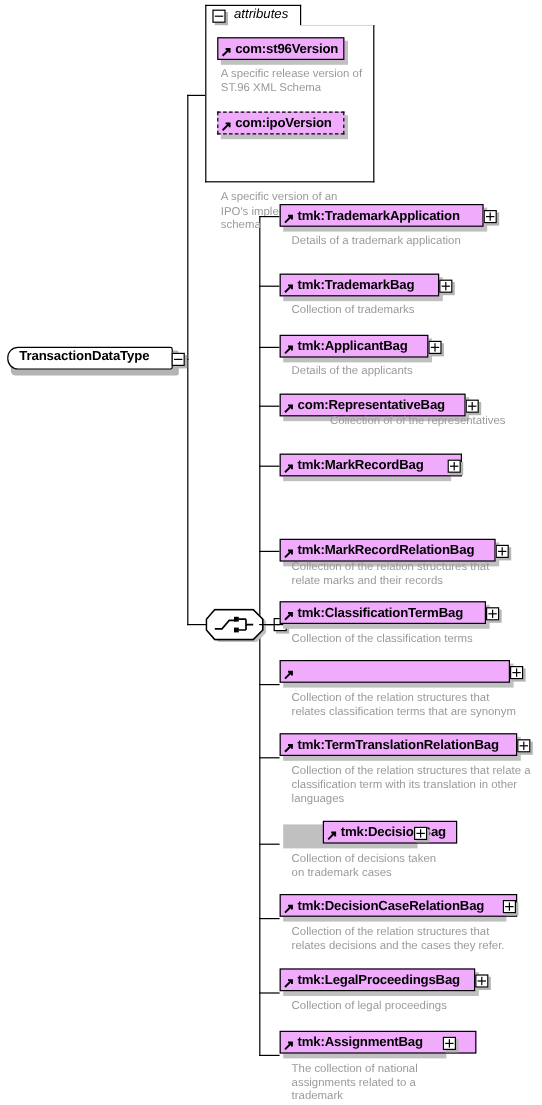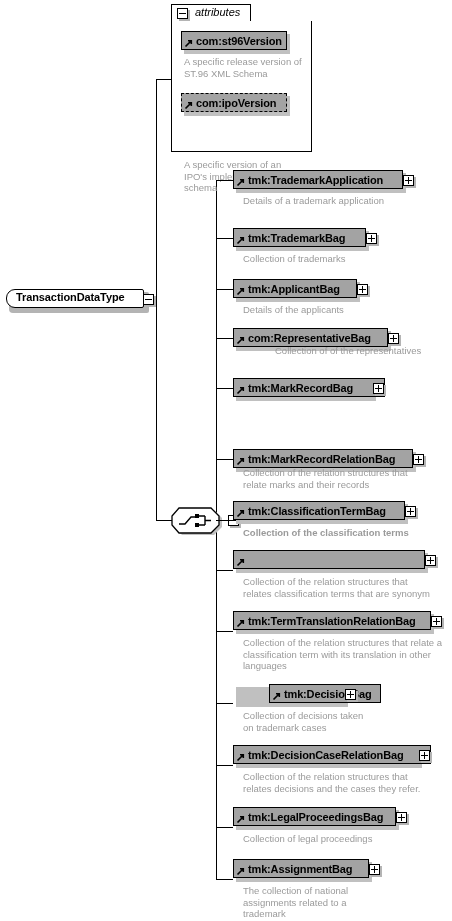--- a/index.html
+++ b/index.html
@@ -154,21 +154,21 @@
     position: absolute;
     left: 3px; top: 3px;
     background: #c0c0c0;
     width: 100%;
     height: 20px;
   }
   .node .nd-body {
     position: absolute;
     left: 0; top: 0;
     height: 19px;
-    background: #a3a3a3;
+    background: #f0abfc;
     border: 1px solid #000000;
     box-sizing: border-box;
     white-space: nowrap;
     text-decoration: underline;
   }
   .node.dashed .nd-body {
     border: 1px dashed #000000;
   }
   .node .nd-label {
     position: absolute;
@@ -377,21 +377,21 @@
     <div class="nd-shadow" style="width:172px;"></div>
     <div class="nd-body" style="width:172px;">
       <svg class="nd-arrow" viewBox="0 0 9 9">
           <path d="M1.5 7.5 L7 2 M4 1.8 L7.3 1.8 L7.3 5" stroke="#000" stroke-width="1.6" fill="none"></path>
         </svg>
       <div class="nd-label">tmk:ClassificationTermBag</div>
     </div>
   </div>
   <div class="toggle-shadow" style="left:407px; top:508px;"></div>
   <div class="toggle-box plus" style="left:405px; top:506px;"></div>
-  <div class="nd-desc" style="left:243px; top:527px; width:200px;font-weight:bold;">Collection of the classification terms</div>
+  <div class="nd-desc" style="left:243px; top:527px; width:200px;">Collection of the classification terms</div>
 
   <div class="line hline" style="left:216px; top:570px; width:17px;"></div>
   <div class="node" style="left:233px; top:550px; width:192px;">
     <div class="nd-shadow" style="width:192px;"></div>
     <div class="nd-body" style="width:192px;">
       <svg class="nd-arrow" viewBox="0 0 9 9">
           <path d="M1.5 7.5 L7 2 M4 1.8 L7.3 1.8 L7.3 5" stroke="#000" stroke-width="1.6" fill="none"></path>
         </svg>
     </div>
   </div>
@@ -456,21 +456,21 @@
       <div class="nd-label">tmk:LegalProceedingsBag</div>
     </div>
   </div>
   <div class="toggle-shadow" style="left:398px; top:814px;"></div>
   <div class="toggle-box plus" style="left:396px; top:812px;"></div>
   <div class="nd-desc" style="left:243px; top:833px; width:200px;">Collection of legal proceedings</div>
 
   <div class="line hline" style="left:216px; top:879px; width:17px;"></div>
   <div class="node" style="left:233px; top:859px; width:136px;">
     <div class="nd-shadow" style="width:136px;"></div>
-    <div class="nd-body" style="width:136px;">
+    <div class="nd-body" style="width:164px;">
       <svg class="nd-arrow" viewBox="0 0 9 9">
           <path d="M1.5 7.5 L7 2 M4 1.8 L7.3 1.8 L7.3 5" stroke="#000" stroke-width="1.6" fill="none"></path>
         </svg>
       <div class="nd-label">tmk:AssignmentBag</div>
     </div>
   </div>
   <div class="toggle-shadow" style="left:371px; top:866px;"></div>
   <div class="toggle-box plus" style="left:369px; top:864px;"></div>
   <div class="nd-desc" style="left:243px; top:885px; width:200px;">The collection of national
 assignments related to a

